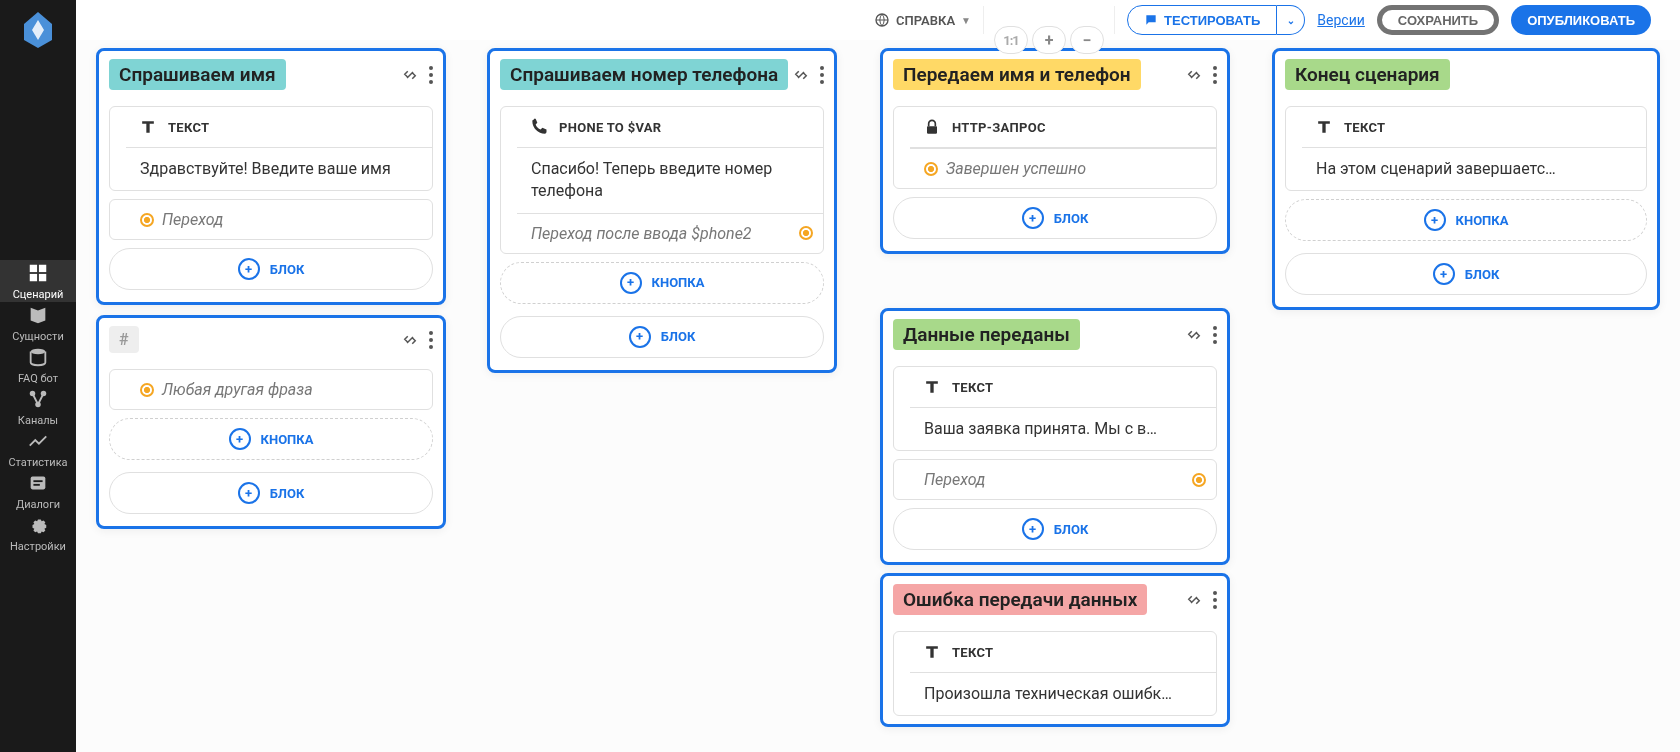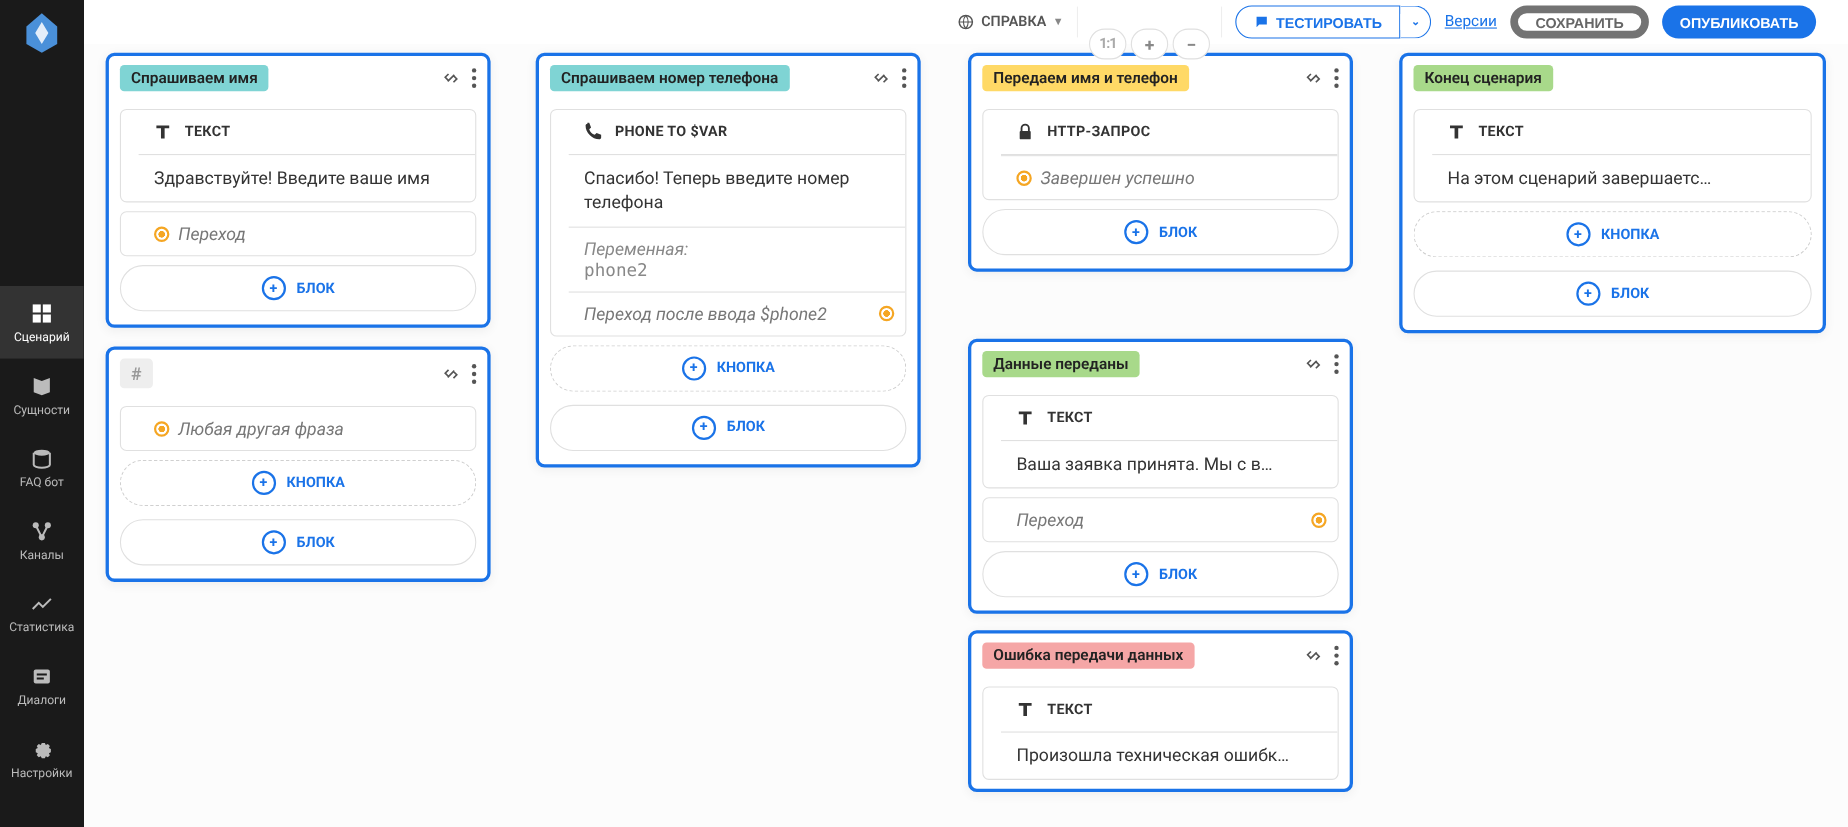--- a/index.html
+++ b/index.html
@@ -2,47 +2,47 @@
 <html><head>
 <meta charset="utf-8">
 <style>
 * { box-sizing: border-box; margin: 0; padding: 0; }
 body { font-family: -apple-system, BlinkMacSystemFont, "Segoe UI", Roboto, sans-serif; background: #fcfcfc; overflow: hidden; width: 1680px; height: 752px; }
 
 
 .sidebar { position: fixed; left: 0; top: 0; width: 76px; height: 752px; background: #1a1a1a; display: flex; flex-direction: column; align-items: center; z-index: 100; }
 .logo { width: 40px; height: 40px; margin: 10px 0 210px 0; }
 .logo svg { width: 100%; height: 100%; }
-.nav-item { width: 76px; height: 66px; display: flex; flex-direction: column; align-items: center; justify-content: center; color: #bbb; font-size: 11px; cursor: pointer; gap: 4px; }
+.nav-item { width: 76px; height: 42px; display: flex; flex-direction: column; align-items: center; justify-content: center; color: #bbb; font-size: 11px; cursor: pointer; gap: 4px; }
 .nav-item.active { background: #333; color: #fff; }
 .nav-item svg { width: 22px; height: 22px; fill: currentColor; }
 
 
 .topbar { position: fixed; top: 0; left: 76px; right: 0; height: 40px; background: #fff; display: flex; align-items: center; justify-content: flex-end; padding: 0 29px; gap: 12px; z-index: 50; }
 .help { display: flex; align-items: center; gap: 6px; color: #555; font-size: 13px; font-weight: 600; cursor: pointer; }
 .help svg { width: 16px; height: 16px; fill: #555; }
 .zoom-group { display: flex; align-items: center; gap: 4px; border-left: 1px solid #eee; border-right: 1px solid #eee; padding: 0 10px; height: 28px; }
 .zoom-btn { width: 34px; height: 28px; border: 1px solid #e0e0e0; border-radius: 14px; background: #fff; display: flex; align-items: center; justify-content: center; cursor: pointer; color: #888; font-weight: bold; font-size: 16px; margin-top: 40px; }
 .zoom-11 { font-size: 13px; color: #aaa; letter-spacing: -1px; padding: 0 6px; }
 .btn { height: 30px; padding: 0 16px; border-radius: 15px; font-size: 13px; font-weight: 700; display: inline-flex; align-items: center; gap: 6px; cursor: pointer; border: none; }
 .btn-test-wrap { display: flex; }
 .btn-test { border: 1px solid #1a73e8; color: #1a73e8; background: #fff; border-radius: 15px 0 0 15px; }
 .btn-test-dd { border: 1px solid #1a73e8; border-left: none; color: #1a73e8; background: #fff; border-radius: 0 15px 15px 0; width: 28px; padding: 0; justify-content: center; }
 .btn-test svg { width: 14px; height: 14px; fill: #1a73e8; }
 .versions { color: #1a73e8; text-decoration: underline; font-size: 14px; cursor: pointer; }
-.btn-save { border: 7px solid #737373; color: #666; background: #fff; }
+.btn-save { border: 5px solid #737373; color: #666; background: #fff; }
 .btn-publish { background: #1a73e8; color: #fff; }
 
 
 .canvas { position: absolute; left: 76px; top: 40px; right: 0; bottom: 0; }
 
 
 .card { position: absolute; width: 350px; border: 3px solid #1a73e8; border-radius: 8px; background: #fff; box-shadow: 0 2px 10px rgba(0,0,0,0.06); }
 .card-head { display: flex; align-items: center; justify-content: space-between; padding: 8px 10px; }
-.tag { padding: 4px 10px; border-radius: 4px; font-size: 14px; font-weight: 600; color: #222; display: inline-block; }
+.tag { padding: 4px 10px; border-radius: 4px; font-size: 19px; font-weight: 600; color: #222; display: inline-block; }
 .tag-teal { background: #7fd4d4; }
 .tag-yellow { background: #ffd966; }
 .tag-green { background: #a8d98a; }
 .tag-red { background: #f5a6a6; }
 .tag-gray { background: #eee; color: #999; font-size: 16px; }
 .head-actions { display: flex; align-items: center; gap: 10px; }
 .icon-link { width: 18px; height: 18px; color: #555; }
 .icon-dots { width: 4px; height: 18px; display: flex; flex-direction: column; justify-content: space-between; }
 .icon-dots span { width: 4px; height: 4px; background: #555; border-radius: 50%; }
 
@@ -240,24 +240,20 @@
       </div>
     </div>
     <div class="block">
       <div class="block-head">
           <svg viewBox="0 0 24 24">
             <path d="M6 3c-1 0-2 1-2 2 0 8 7 15 15 15 1 0 2-1 2-2v-3l-5-2-2 2c-3-1-5-3-6-6l2-2-2-5H6z"></path>
           </svg>
           <span>PHONE TO $VAR</span>
         </div>
       <div class="block-body">Спасибо! Теперь введите номер телефона</div>
-      <div class="row-item" style="display:block;padding:10px 14px;">
-        <div style="color:#888;font-style:italic;">Переменная:</div>
-        <div style="color:#888;font-family:monospace;">phone2</div>
-      </div>
       <div class="row-item italic">
         <span>Переход после ввода $phone2</span>
         <span class="port in right"></span>
       </div>
     </div>
     <div class="add-btn">
         <span class="add-plus">+</span>
         <span>КНОПКА</span>
       </div>
     <div class="add-btn solid nomargin-top">

